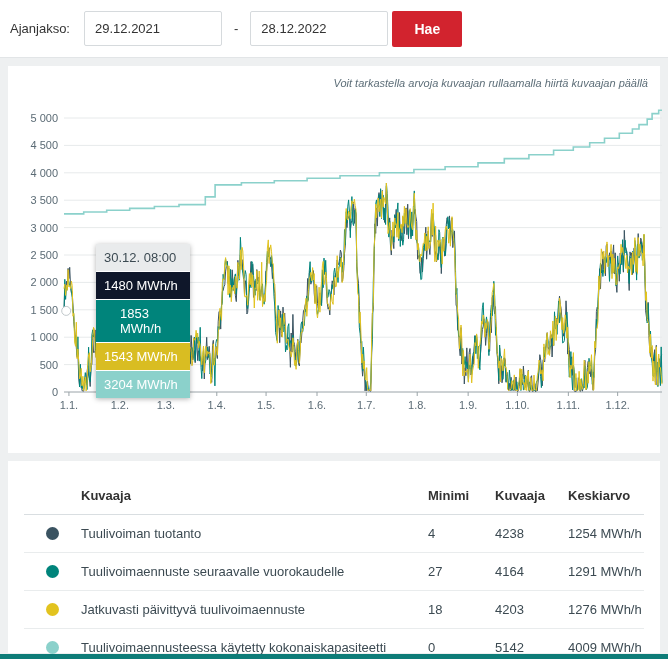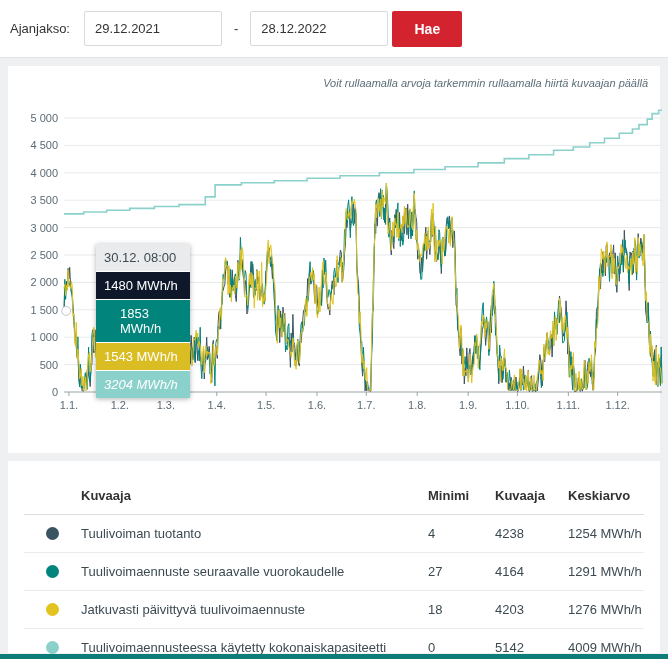--- a/index.html
+++ b/index.html
@@ -87,21 +87,21 @@
 
 <header class="topbar">
   <label>Ajanjakso:</label>
   <input class="date-input" value="29.12.2021" style="">
   <span class="sep">-</span>
   <input class="date-input" value="28.12.2022" style="">
   <button class="search-btn">Hae</button>
 </header>
 
 <section class="panel chart-panel">
-  <div class="hint">Voit rullaamalla arvoja tarkemmin rullaamalla hiirtä kuvaajan päällä</div>
+  <div class="hint">Voit tarkastella arvoja kuvaajan rullaamalla hiirtä kuvaajan päällä</div>
   <svg id="chart-svg" width="652" height="325">
       <line x1="48" x2="646" y1="300" y2="300" stroke="#9aa3a8" stroke-width="1"></line>
       <text x="42" y="304" text-anchor="end">0</text>
       <line x1="48" x2="646" y1="272.6" y2="272.6" stroke="#e7eaeb" stroke-width="1"></line>
       <text x="42" y="276.6" text-anchor="end">500</text>
       <line x1="48" x2="646" y1="245.2" y2="245.2" stroke="#e7eaeb" stroke-width="1"></line>
       <text x="42" y="249.2" text-anchor="end">1 000</text>
       <line x1="48" x2="646" y1="217.8" y2="217.8" stroke="#e7eaeb" stroke-width="1"></line>
       <text x="42" y="221.8" text-anchor="end">1 500</text>
       <line x1="48" x2="646" y1="190.39999999999998" y2="190.39999999999998" stroke="#e7eaeb" stroke-width="1"></line>
@@ -147,21 +147,21 @@
       <polyline points="48.0,196.6 48.8,192.2 49.6,203.4 50.5,193.3 51.3,198.3 52.1,177.6 52.9,194.9 53.7,193.8 54.6,196.5 55.4,189.1 56.2,193.6 57.0,224.2 57.8,221.3 58.7,250.0 59.5,254.2 60.3,230.2 61.1,266.7 61.9,257.0 62.8,270.2 63.6,286.8 64.4,284.0 65.2,276.4 66.0,293.8 66.9,284.3 67.7,298.5 68.5,290.0 69.3,285.1 70.1,298.9 71.0,292.5 71.8,271.1 72.6,262.7 73.4,260.7 74.2,279.7 75.1,274.8 75.9,265.0 76.7,247.7 77.5,235.4 78.4,237.7 79.2,257.6 80.0,265.5 80.8,259.5 81.6,230.2 82.5,235.4 83.3,262.0 84.1,254.3 84.9,246.7 85.7,245.0 86.6,284.0 87.4,279.4 88.2,276.2 89.0,269.9 89.8,262.0 90.7,274.3 91.5,260.3 92.3,244.3 93.1,266.9 93.9,260.4 94.8,236.7 95.6,237.1 96.4,209.9 97.2,205.0 98.0,203.3 98.9,215.2 99.7,208.4 100.5,202.3 101.3,173.7 102.1,186.4 103.0,184.9 103.8,210.1 104.6,175.2 105.4,191.9 106.2,209.6 107.1,197.1 107.9,197.9 108.7,189.8 109.5,211.8 110.3,194.7 111.2,180.4 112.0,206.9 112.8,216.3 113.6,209.1 114.4,221.7 115.3,189.6 116.1,185.7 116.9,170.1 117.7,176.7 118.5,191.6 119.4,184.7 120.2,171.6 121.0,184.7 121.8,170.6 122.6,175.5 123.5,205.3 124.3,193.1 125.1,199.9 125.9,189.5 126.7,181.3 127.6,174.1 128.4,172.3 129.2,157.8 130.0,170.3 130.9,177.0 131.7,168.8 132.5,179.9 133.3,194.8 134.1,201.4 135.0,223.0 135.8,245.2 136.6,260.9 137.4,257.5 138.2,256.8 139.1,255.8 139.9,267.5 140.7,248.2 141.5,279.7 142.3,261.8 143.2,296.2 144.0,285.0 144.8,274.9 145.6,274.1 146.4,291.1 147.3,281.8 148.1,268.0 148.9,271.9 149.7,266.9 150.5,274.5 151.4,268.7 152.2,271.3 153.0,264.8 153.8,276.0 154.6,260.8 155.5,263.5 156.3,278.8 157.1,281.5 157.9,275.0 158.7,277.9 159.6,275.3 160.4,271.7 161.2,283.4 162.0,254.6 162.8,267.0 163.7,241.1 164.5,238.1 165.3,264.6 166.1,237.1 166.9,244.0 167.8,237.0 168.6,228.7 169.4,261.7 170.2,234.0 171.0,245.9 171.9,265.9 172.7,249.9 173.5,255.1 174.3,255.1 175.1,257.2 176.0,273.7 176.8,268.8 177.6,245.9 178.4,248.0 179.2,247.6 180.1,238.3 180.9,245.3 181.7,241.4 182.5,256.1 183.3,249.3 184.2,253.8 185.0,264.2 185.8,272.7 186.6,262.7 187.5,254.1 188.3,280.8 189.1,257.6 189.9,254.3 190.7,264.5 191.6,259.4 192.4,261.6 193.2,259.9 194.0,261.7 194.8,291.5 195.7,284.3 196.5,277.4 197.3,251.8 198.1,273.3 198.9,268.8 199.8,254.7 200.6,256.5 201.4,263.2 202.2,240.4 203.0,235.9 203.9,216.4 204.7,222.9 205.5,228.2 206.3,190.5 207.1,186.8 208.0,188.0 208.8,170.6 209.6,165.6 210.4,174.0 211.2,173.3 212.1,202.9 212.9,173.9 213.7,201.4 214.5,193.1 215.3,209.7 216.2,195.5 217.0,197.6 217.8,193.1 218.6,201.6 219.4,184.4 220.3,189.1 221.1,196.2 221.9,170.4 222.7,174.8 223.5,187.2 224.4,157.8 225.2,177.6 226.0,155.3 226.8,159.0 227.6,174.0 228.5,204.3 229.3,205.2 230.1,203.6 230.9,204.0 231.7,213.2 232.6,192.9 233.4,181.6 234.2,192.8 235.0,180.5 235.8,195.1 236.7,182.8 237.5,193.0 238.3,216.0 239.1,195.8 240.0,196.8 240.8,178.5 241.6,208.3 242.4,200.8 243.2,179.0 244.1,208.6 244.9,203.5 245.7,170.2 246.5,214.6 247.3,209.1 248.2,202.5 249.0,209.6 249.8,196.1 250.6,188.5 251.4,156.0 252.3,147.9 253.1,171.5 253.9,157.8 254.7,152.9 255.5,159.2 256.4,171.7 257.2,171.6 258.0,191.1 258.8,191.9 259.6,215.4 260.5,226.3 261.3,251.2 262.1,229.9 262.9,217.9 263.7,235.6 264.6,225.8 265.4,240.6 266.2,245.2 267.0,233.5 267.8,220.9 268.7,230.6 269.5,233.8 270.3,250.7 271.1,247.4 271.9,247.4 272.8,254.4 273.6,258.5 274.4,260.0 275.2,265.1 276.0,259.7 276.9,245.8 277.7,253.4 278.5,273.3 279.3,268.2 280.1,277.3 281.0,253.7 281.8,248.4 282.6,258.5 283.4,271.3 284.2,259.3 285.1,240.3 285.9,240.9 286.7,236.6 287.5,236.2 288.3,224.1 289.2,213.3 290.0,206.3 290.8,224.3 291.6,212.5 292.4,198.8 293.3,187.5 294.1,184.9 294.9,180.3 295.7,188.8 296.6,175.6 297.4,188.1 298.2,181.6 299.0,212.0 299.8,191.9 300.7,220.7 301.5,226.0 302.3,218.4 303.1,195.2 303.9,220.2 304.8,197.3 305.6,189.4 306.4,173.9 307.2,169.4 308.0,192.6 308.9,187.8 309.7,180.0 310.5,185.7 311.3,211.9 312.1,211.5 313.0,214.9 313.8,218.2 314.6,210.0 315.4,202.3 316.2,209.6 317.1,212.4 317.9,189.5 318.7,185.1 319.5,195.1 320.3,194.2 321.2,163.7 322.0,185.5 322.8,176.2 323.6,175.6 324.4,174.9 325.3,165.7 326.1,190.6 326.9,188.4 327.7,165.2 328.5,157.2 329.4,130.8 330.2,116.5 331.0,126.7 331.8,128.1 332.6,119.0 333.5,121.5 334.3,126.6 335.1,117.1 335.9,108.8 336.7,111.2 337.6,112.1 338.4,107.1 339.2,113.6 340.0,117.7 340.8,168.4 341.7,200.9 342.5,203.6 343.3,231.2 344.1,220.1 344.9,239.8 345.8,271.0 346.6,262.1 347.4,276.8 348.2,268.9 349.1,285.7 349.9,288.2 350.7,275.6 351.5,296.4 352.3,298.8 353.2,297.6 354.0,297.7 354.8,298.7 355.6,248.9 356.4,221.3 357.3,211.2 358.1,155.6 358.9,144.2 359.7,112.0 360.5,125.9 361.4,113.1 362.2,106.0 363.0,119.8 363.8,112.4 364.6,107.1 365.5,126.1 366.3,98.9 367.1,115.2 367.9,105.4 368.7,108.6 369.6,111.9 370.4,91.0 371.2,108.8 372.0,141.6 372.8,137.8 373.7,130.6 374.5,144.1 375.3,158.3 376.1,148.0 376.9,129.9 377.8,144.4 378.6,125.9 379.4,132.4 380.2,131.7 381.0,145.3 381.9,120.7 382.7,146.9 383.5,137.5 384.3,135.9 385.1,132.1 386.0,140.7 386.8,123.8 387.6,134.3 388.4,114.3 389.2,131.6 390.1,116.7 390.9,131.6 391.7,135.4 392.5,135.1 393.3,132.5 394.2,116.6 395.0,129.0 395.8,135.3 396.6,137.7 397.4,114.7 398.3,101.3 399.1,118.1 399.9,147.6 400.7,138.2 401.6,157.9 402.4,151.5 403.2,168.4 404.0,169.8 404.8,162.0 405.7,164.0 406.5,156.7 407.3,151.2 408.1,151.8 408.9,140.9 409.8,159.0 410.6,144.3 411.4,158.3 412.2,134.8 413.0,156.5 413.9,154.2 414.7,149.7 415.5,117.3 416.3,143.2 417.1,111.1 418.0,151.5 418.8,169.7 419.6,134.1 420.4,169.4 421.2,150.7 422.1,147.9 422.9,154.5 423.7,148.5 424.5,148.0 425.3,155.7 426.2,172.1 427.0,145.6 427.8,159.1 428.6,146.1 429.4,136.9 430.3,134.1 431.1,138.0 431.9,137.9 432.7,151.2 433.5,136.3 434.4,154.2 435.2,138.9 436.0,124.7 436.8,140.7 437.6,145.9 438.5,155.9 439.3,179.3 440.1,201.4 440.9,206.8 441.7,220.1 442.6,227.1 443.4,256.7 444.2,248.0 445.0,233.0 445.8,247.4 446.7,283.9 447.5,258.4 448.3,283.7 449.1,278.8 449.9,280.0 450.8,279.5 451.6,277.2 452.4,290.2 453.2,270.7 454.0,262.1 454.9,276.8 455.7,290.9 456.5,279.1 457.3,275.0 458.2,271.6 459.0,250.6 459.8,253.9 460.6,241.9 461.4,248.7 462.3,276.3 463.1,255.1 463.9,252.1 464.7,245.8 465.5,229.1 466.4,232.2 467.2,223.0 468.0,225.8 468.8,245.2 469.6,230.9 470.5,236.3 471.3,227.6 472.1,230.4 472.9,257.3 473.7,249.2 474.6,237.2 475.4,226.6 476.2,200.6 477.0,197.4 477.8,191.4 478.7,209.2 479.5,227.5 480.3,235.2 481.1,260.6 481.9,264.4 482.8,276.2 483.6,268.9 484.4,289.9 485.2,266.3 486.0,268.1 486.9,278.8 487.7,266.6 488.5,256.9 489.3,275.8 490.1,275.2 491.0,283.6 491.8,297.8 492.6,298.5 493.4,298.0 494.2,298.0 495.1,296.4 495.9,288.6 496.7,290.3 497.5,297.7 498.3,282.9 499.2,297.9 500.0,298.6 500.8,298.3 501.6,298.7 502.4,297.9 503.3,286.3 504.1,276.5 504.9,297.9 505.7,277.0 506.5,288.6 507.4,292.1 508.2,290.6 509.0,298.1 509.8,283.7 510.7,298.6 511.5,284.0 512.3,278.8 513.1,298.5 513.9,295.6 514.8,285.7 515.6,298.5 516.4,298.2 517.2,298.7 518.0,283.1 518.9,297.8 519.7,298.0 520.5,298.3 521.3,283.8 522.1,280.4 523.0,268.1 523.8,270.8 524.6,281.9 525.4,281.6 526.2,277.8 527.1,288.7 527.9,251.9 528.7,258.3 529.5,266.4 530.3,248.8 531.2,240.8 532.0,262.5 532.8,258.7 533.6,263.4 534.4,238.8 535.3,246.1 536.1,245.7 536.9,229.0 537.7,253.6 538.5,238.2 539.4,224.1 540.2,248.5 541.0,226.8 541.8,232.5 542.6,223.8 543.5,206.1 544.3,211.6 545.1,225.5 545.9,237.7 546.7,225.6 547.6,241.2 548.4,234.2 549.2,222.8 550.0,228.4 550.8,246.2 551.7,235.2 552.5,259.4 553.3,274.3 554.1,285.7 554.9,273.1 555.8,277.2 556.6,270.9 557.4,260.6 558.2,295.0 559.0,298.9 559.9,281.5 560.7,297.5 561.5,298.8 562.3,297.7 563.1,279.3 564.0,298.4 564.8,286.9 565.6,294.0 566.4,297.3 567.3,292.6 568.1,268.4 568.9,270.7 569.7,297.8 570.5,296.0 571.4,279.6 572.2,291.2 573.0,269.6 573.8,279.5 574.6,273.7 575.5,262.7 576.3,282.8 577.1,298.2 577.9,297.7 578.7,249.3 579.6,256.1 580.4,236.6 581.2,236.5 582.0,228.4 582.8,184.0 583.7,197.5 584.5,181.1 585.3,156.8 586.1,161.1 586.9,167.1 587.8,159.1 588.6,181.3 589.4,161.6 590.2,161.7 591.0,149.9 591.9,174.8 592.7,163.6 593.5,164.5 594.3,164.8 595.1,152.4 596.0,186.6 596.8,162.1 597.6,180.5 598.4,166.3 599.2,181.3 600.1,192.8 600.9,191.9 601.7,174.9 602.5,176.6 603.3,172.7 604.2,171.4 605.0,152.3 605.8,160.6 606.6,155.5 607.4,161.7 608.3,163.9 609.1,167.4 609.9,176.6 610.7,163.3 611.5,181.0 612.4,174.1 613.2,176.6 614.0,177.1 614.8,166.3 615.6,183.0 616.5,160.0 617.3,172.4 618.1,163.4 618.9,145.7 619.8,179.8 620.6,163.7 621.4,181.3 622.2,145.5 623.0,164.1 623.9,152.2 624.7,158.9 625.5,161.4 626.3,161.4 627.1,173.9 628.0,142.1 628.8,172.2 629.6,208.4 630.4,199.8 631.2,226.4 632.1,230.1 632.9,232.5 633.7,261.0 634.5,242.3 635.3,266.2 636.2,253.5 637.0,289.1 637.8,269.1 638.6,281.5 639.4,292.9 640.3,254.7 641.1,279.4 641.9,293.4 642.7,262.0 643.5,275.0 644.4,275.4 645.2,283.5 646.0,292.1 " fill="none" stroke="#e2c31f" stroke-width="1"></polyline>
       <path d="M48.0 121.9 H67.7 V120.0 H90.7 V118.3 H113.7 V116.4 H138.4 V114.5 H163.0 V112.6 H189.3 V104.9 H199.1 V92.9 H225.4 V90.7 H258.3 V88.7 H291.1 V86.3 H324.0 V83.8 H363.4 V80.8 H397.9 V77.5 H429.1 V74.8 H462.0 V70.9 H488.3 V66.6 H512.9 V62.7 H537.6 V58.3 H557.3 V55.0 H573.7 V50.7 H588.5 V46.3 H603.3 V41.3 H616.4 V37.0 H623.0 V32.6 H631.2 V27.1 H636.1 V21.6 H642.7 V18.2 H646" fill="none" stroke="#8bd1cb" stroke-width="1.6"></path>
       <circle cx="50.2" cy="218.9" r="4.5" fill="#ffffff" stroke="#c2c9cc" stroke-width="1"></circle>
     </svg>
 
   <div class="tooltip">
     <div class="tt-header">30.12. 08:00</div>
     <div class="tt-row" style="background: #0f172a; color: rgb(255, 255, 255);">1480 MWh/h</div>
     <div class="tt-row" style="background: rgb(0, 132, 123); color: rgb(255, 255, 255); padding-left: 24px;">1853 MWh/h</div>
     <div class="tt-row" style="background: rgb(217, 189, 34); color: rgb(255, 255, 255);">1543 MWh/h</div>
-    <div class="tt-row" style="background: rgb(139, 209, 203); color: rgb(255, 255, 255); font-style: italic;">3204 MWh/h</div>
+    <div class="tt-row" style="background: rgb(139, 209, 203); color: rgb(255, 255, 255);">3204 MWh/h</div>
   </div>
 </section>
 
 <section class="panel table-panel">
   <div class="t-header">
     <div class="c-label">Kuvaaja</div>
     <div>Minimi</div>
     <div>Kuvaaja</div>
     <div>Keskiarvo</div>
   </div>

